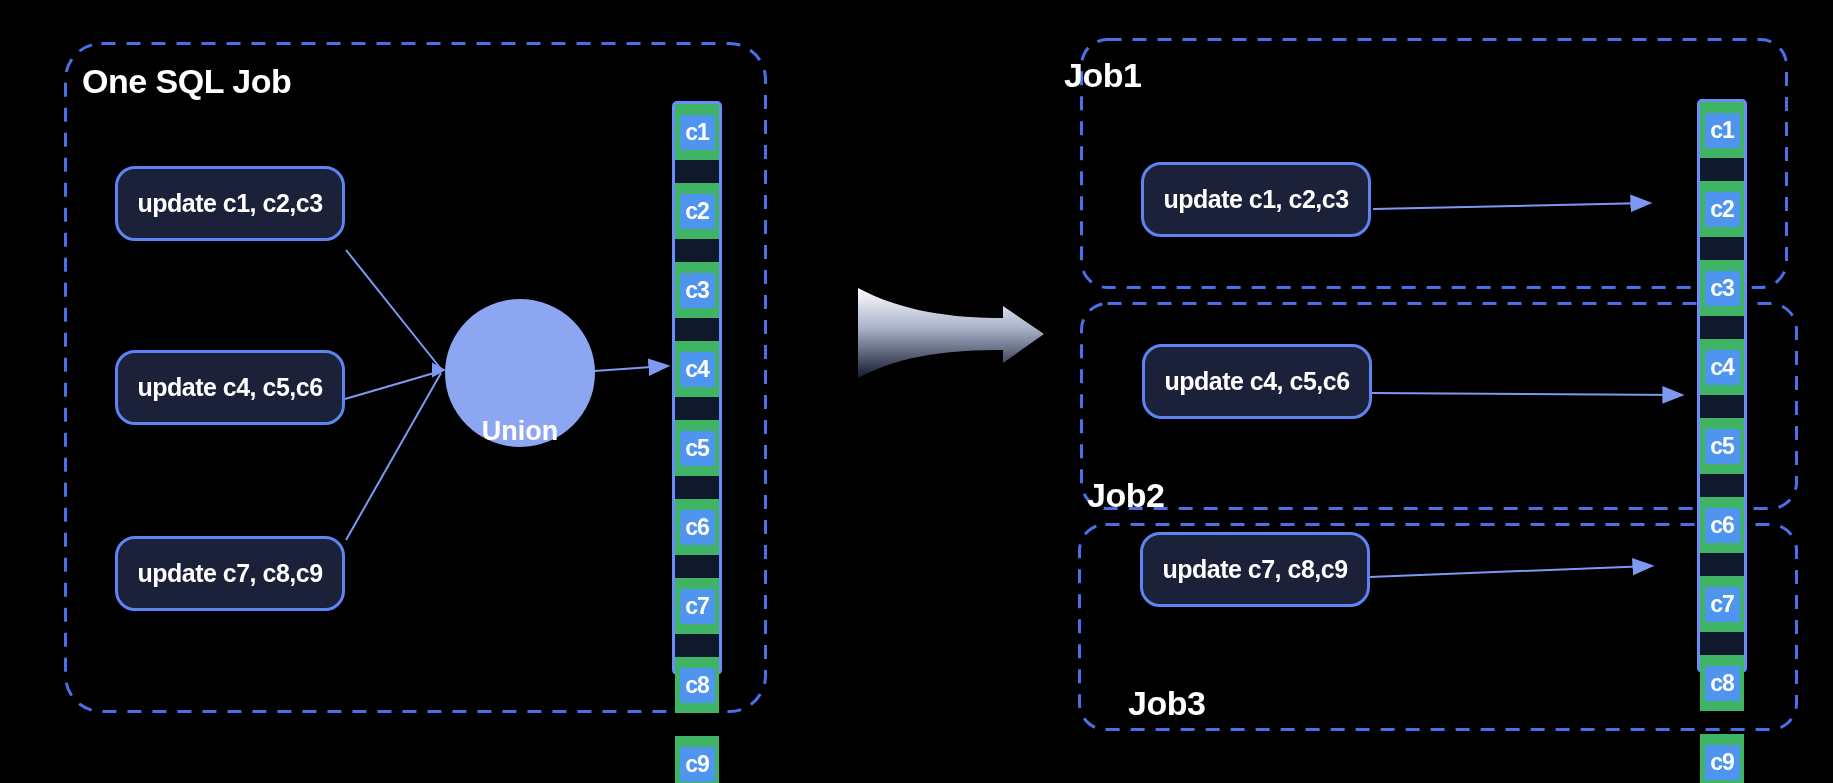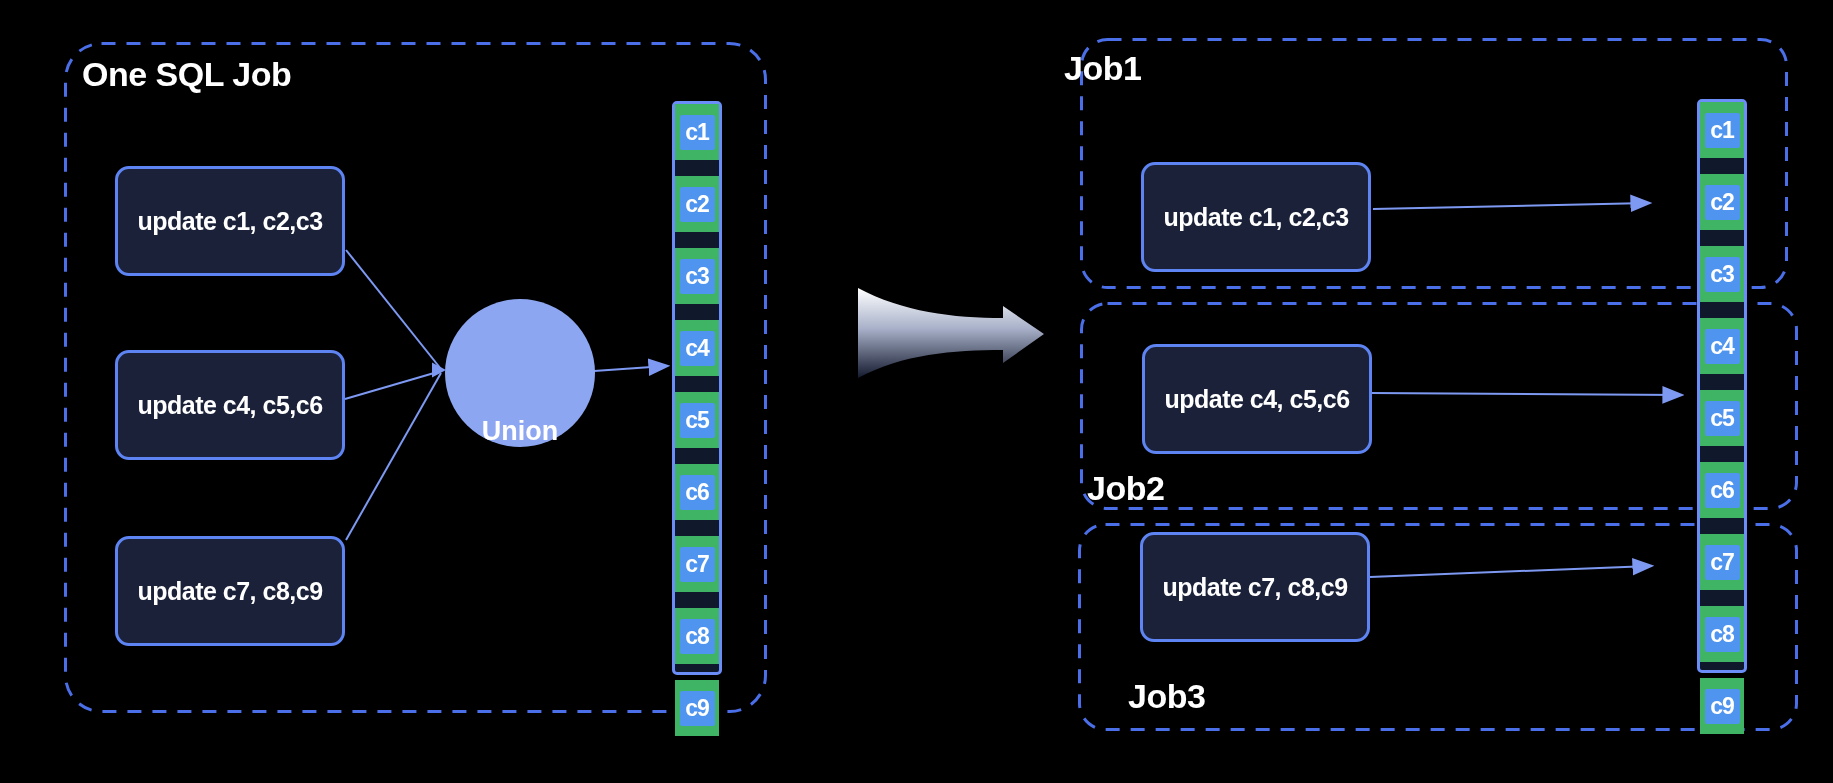--- a/index.html
+++ b/index.html
@@ -5,44 +5,44 @@
   html,body{margin:0;padding:0;background:#000;}
   body{
     width:1833px;height:783px;position:relative;overflow:hidden;
     font-family:"Liberation Sans","DejaVu Sans",sans-serif;
     -webkit-font-smoothing:antialiased;
   }
   .canvas{position:absolute;inset:0;background:var(--bg,#000);}
   svg.layer{position:absolute;left:0;top:0;z-index:1;pointer-events:none;}
   .panel-title{
     position:absolute;z-index:4;color:var(--text,#fff);
-    font-size:34px;font-weight:bold;letter-spacing:-0.5px;line-height:40px;white-space:nowrap;
+    font-size:34px;font-weight:bold;letter-spacing:-0.5px;line-height:40px;white-space:nowrap;margin-top:7px;
   }
   .node-box{
     position:absolute;z-index:4;box-sizing:border-box;
-    width:230px;height:110px;
+    width:230px;height:75px;
     background:var(--nodefill,#1a2138);
     border:3px solid var(--nodeborder,#5d84f2);
-    border-radius:14px;
+    border-radius:20px;
     display:flex;align-items:center;justify-content:center;
     color:var(--text,#fff);font-size:25px;font-weight:bold;letter-spacing:-0.5px;white-space:nowrap;
   }
   .union-circle{
     position:absolute;z-index:4;left:445px;top:299px;width:150px;height:148px;
     border-radius:50%;background:var(--unionfill,#8da6f1);
     display:flex;align-items:flex-end;justify-content:center;
     color:var(--text,#fff);font-size:27px;font-weight:bold;
   }
   .cell-column{
     position:absolute;z-index:3;box-sizing:border-box;
     width:50px;height:574px;
     border:3px solid var(--colborder,#6b8df8);
     border-radius:5px;
     background:var(--colgap,#10182c);
-    display:flex;flex-direction:column;gap:16px;text-align:center;
+    display:flex;flex-direction:column;gap:23px;text-align:center;
   }
   .col-left{left:672px;top:101px;}
   .col-right{left:1697px;top:99px;}
   .cell{
     height:56px;flex:0 0 56px;background:var(--green,#3fb464);
     display:flex;align-items:center;justify-content:center;
   }
   .cell-label{
     width:35px;height:35px;background:var(--cellblue,#4f95ef);border-radius:2px;
     display:flex;align-items:center;justify-content:center;

